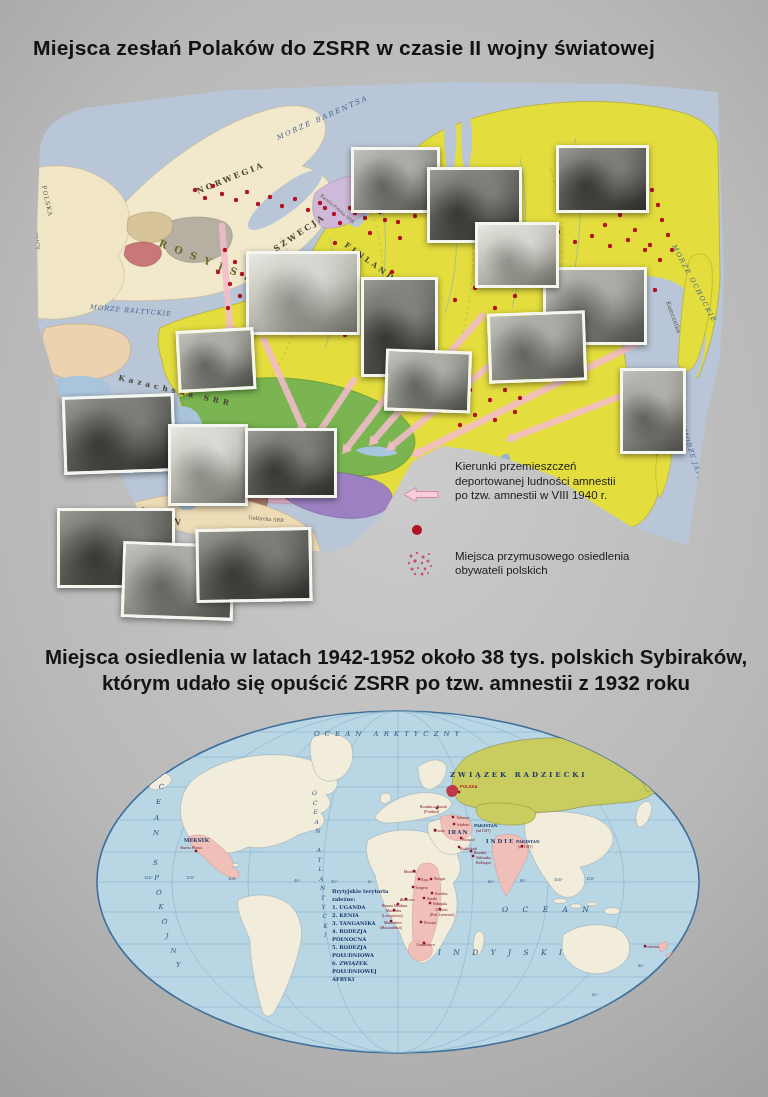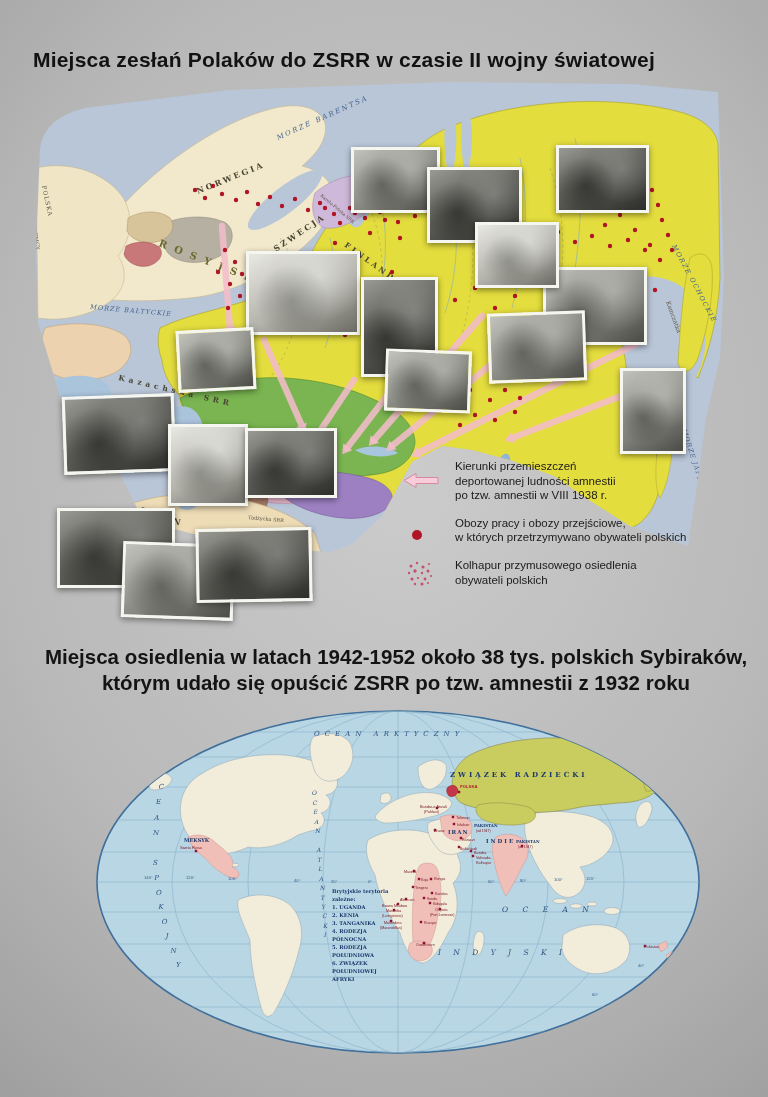--- a/index.html
+++ b/index.html
@@ -1,21 +1,21 @@
 <!DOCTYPE html>
 <html><head>
 <meta charset="utf-8">
 <style>
   html,body{margin:0;padding:0;background:#777;}
   .poster{
     position:relative;width:768px;height:1097px;overflow:hidden;
     background:radial-gradient(140% 120% at 52% 42%, #cccccc 0%, #b8b8b8 38%, #9e9e9e 62%, #7b7b7b 100%);
     font-family:"Liberation Sans",sans-serif;
   }
-  .title1{position:absolute;top:48px;left:0;width:688px;text-align:center;
+  .title1{position:absolute;top:36px;left:0;width:688px;text-align:center;
     font-size:21px;font-weight:bold;color:#121212;letter-spacing:.2px;}
   .title2{position:absolute;top:644px;left:0;width:768px;text-align:center;
     font-size:20.5px;font-weight:bold;color:#141414;line-height:26px;margin-left:12px;}
   svg text{user-select:none}
   .sea{fill:#44628e;font-family:"DejaVu Serif",serif;font-style:italic;}
   .land{fill:#4a4634;font-family:"DejaVu Serif",serif;font-weight:bold;}
   .land-sm{fill:#5a5648;font-family:"DejaVu Serif",serif;}
   .big{fill:#6d6a30;font-family:"DejaVu Serif",serif;font-weight:bold;}
   .country{fill:#1c3a6e;font-family:"DejaVu Serif",serif;font-weight:bold;}
   .place{fill:#7a1828;font-family:"Liberation Sans",sans-serif;}
@@ -32,21 +32,21 @@
     linear-gradient(152deg,#9a9a95 0%,#5e5e59 45%,#2d2d2b 100%);}
   .p-mid{background:
     radial-gradient(circle at 34% 58%, rgba(0,0,0,.30), transparent 44%),
     radial-gradient(circle at 70% 30%, rgba(255,255,255,.28), transparent 48%),
     linear-gradient(146deg,#c3c3bd 0%,#8b8b85 50%,#4b4b47 100%);}
   .p-light{background:
     radial-gradient(circle at 40% 60%, rgba(0,0,0,.22), transparent 46%),
     radial-gradient(circle at 66% 28%, rgba(255,255,255,.4), transparent 50%),
     linear-gradient(150deg,#e9e9e3 0%,#b2b2aa 55%,#6b6b63 100%);}
   .legend{position:absolute;left:403px;top:459px;width:330px;color:#1b1b1b;}
-  .legend-item{display:flex;align-items:center;margin-bottom:13px;}
+  .legend-item{display:flex;align-items:flex-end;margin-bottom:13px;}
   .legend-icon{width:52px;flex:0 0 52px;display:flex;justify-content:flex-start;}
   .legend-text{font-size:11.5px;line-height:14.5px;}
   .legend-arrow path{fill:#f6cdd9;stroke:#d889a2;stroke-width:1;}
   .legend-dot{width:10px;height:10px;border-radius:50%;background:#b01425;display:inline-block;margin:9px 0 0 9px;}
 </style>
 </head>
 <body>
 
 <div class="poster">
 
@@ -277,31 +277,27 @@
   <div class="legend">
     <div class="legend-item">
       <span class="legend-icon">
         <svg class="legend-arrow" width="36" height="17" viewBox="0 0 36 17">
             <path d="M35,5.5 L13,5.5 L13,1.5 L1,8.5 L13,15.5 L13,11.5 L35,11.5 Z"></path>
           </svg>
       </span>
       <div class="legend-text">
         <div>Kierunki przemieszczeń</div>
         <div>deportowanej ludności amnestii</div>
-        <div>po tzw. amnestii w VIII 1938 r.</div>
+        <div>po tzw. amnestii w VIII 1940 r.</div>
       </div>
     </div>
     <div class="legend-item">
       <span class="legend-icon">
           <span class="legend-dot"></span>
         </span>
-      <div class="legend-text">
-        <div>Obozy pracy i obozy przejściowe,</div>
-        <div>w których przetrzymywano obywateli polskich</div>
-      </div>
     </div>
     <div class="legend-item">
       <span class="legend-icon">
         <svg width="34" height="30" viewBox="0 0 34 30">
           <g fill="#c75070">
             <circle cx="8" cy="8" r="1.5"></circle>
               <circle cx="14" cy="5" r="1.2"></circle>
               <circle cx="20" cy="9" r="1.6"></circle>
             <circle cx="26" cy="6" r="1.1"></circle>
               <circle cx="6" cy="15" r="1.2"></circle>
@@ -312,21 +308,21 @@
             <circle cx="15" cy="20" r="1.1"></circle>
               <circle cx="22" cy="21" r="1.4"></circle>
               <circle cx="28" cy="18" r="1.1"></circle>
             <circle cx="12" cy="26" r="1.2"></circle>
               <circle cx="19" cy="26" r="1.5"></circle>
               <circle cx="25" cy="25" r="1.0"></circle>
           </g>
         </svg>
       </span>
       <div class="legend-text">
-        <div>Kolhapur przymusowego osiedlenia</div>
+        <div>Miejsca przymusowego osiedlenia</div>
         <div>obywateli polskich</div>
       </div>
     </div>
   </div>
 
   <div class="title2">
     <div>Miejsca osiedlenia w latach 1942-1952 około 38 tys. polskich Sybiraków,</div>
     <div>którym udało się opuścić ZSRR po tzw. amnestii z 1932 roku</div>
   </div>
 

